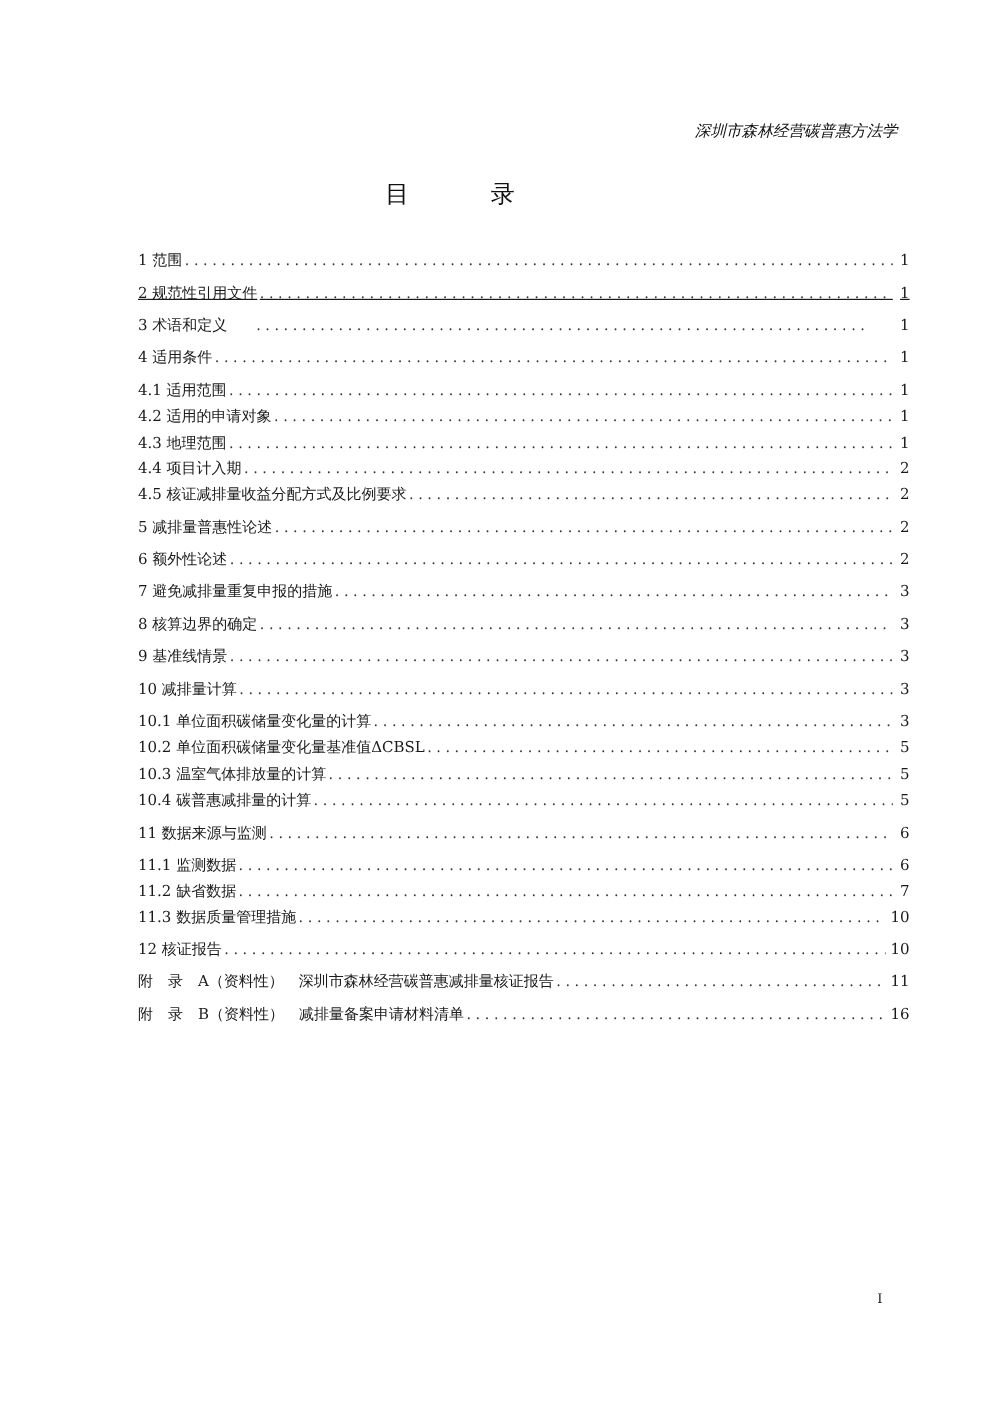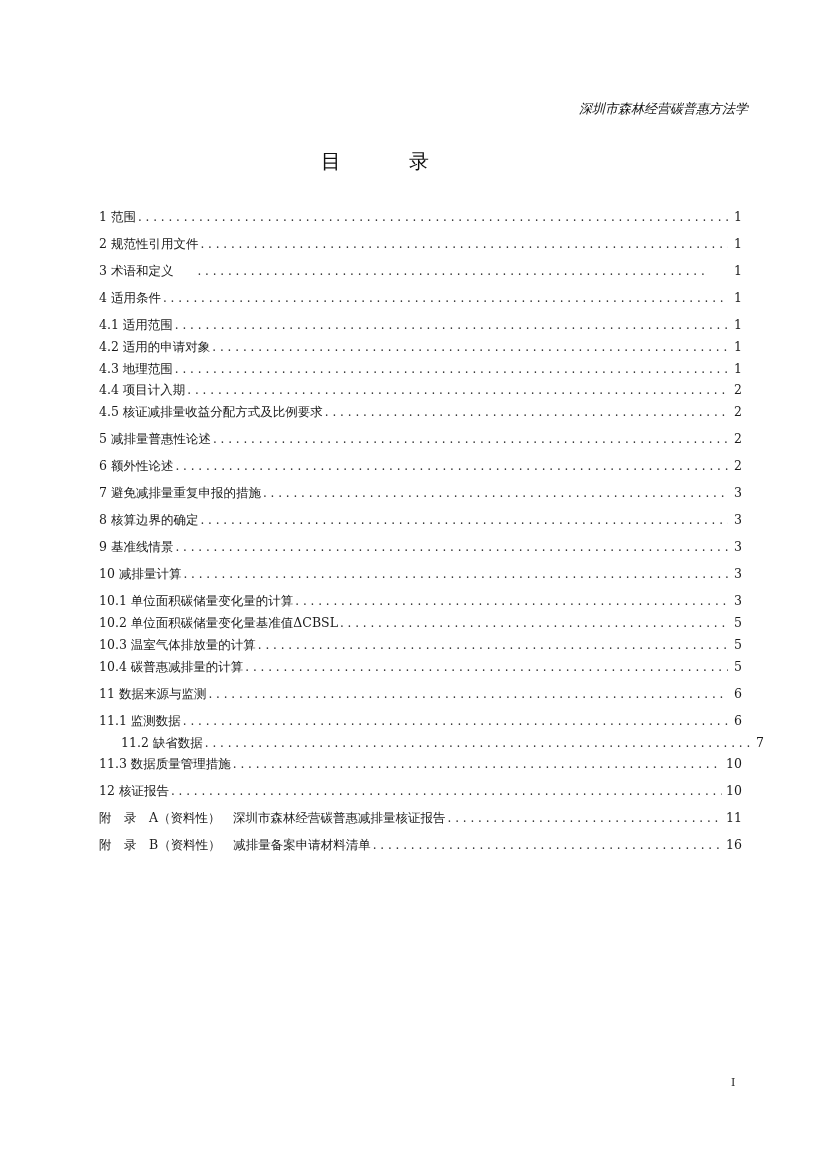--- a/index.html
+++ b/index.html
@@ -4,42 +4,42 @@
   <style>
     html, body { margin: 0; padding: 0; background: #ffffff; }
     body { width: 826px; height: 1169px; position: relative; overflow: hidden;
            font-family: "DejaVu Serif", "Liberation Serif", serif; color: #1a1a1a; }
     .running-header { position: absolute; top: 100px; right: 78px;
            font-family: "DejaVu Sans", "Liberation Sans", sans-serif; font-size: 13px; color: #111; font-style: italic; }
     .toc-title { position: absolute; top: 148px; left: 0; width: 750px; text-align: center;
            font-family: "DejaVu Sans", "Liberation Sans", sans-serif; font-size: 20px; letter-spacing: 24px;
            padding-left: 24px; box-sizing: border-box; color: #111; }
     .toc-list { position: absolute; left: 99px; width: 643px; top: 0; }
-    .toc-entry { position: absolute; left: 0; width: 643px; height: 18px; display: flex;
+    .toc-entry { position: absolute; left: 16px; width: 643px; height: 18px; display: flex;
            align-items: baseline; font-size: 12.5px; line-height: 18px; white-space: nowrap; }
     .toc-label { flex: 0 0 auto; padding-right: 2px; }
     .toc-leader { flex: 1 1 auto; overflow: hidden; color: #333; letter-spacing: 2.2px; font-size: 12px; }
     .toc-leader::before { content: ". . . . . . . . . . . . . . . . . . . . . . . . . . . . . . . . . . . . . . . . . . . . . . . . . . . . . . . . . . . . . . . . . . . . . . . . . . . . . . . . . . . . . . . . . . . . . . . . . . . . . . . . . . . . . . . . . . . . . . . . . . . . . . . . . . . . . . . . . . . . . . ."; letter-spacing: 0; }
     .toc-page { flex: 0 0 auto; padding-left: 4px; min-width: 10px; text-align: right; }
     .page-footer { position: absolute; top: 1076px; left: 731px; font-size: 11px; color: #222; }
   </style>
 </head>
 <body>
 
 <div class="running-header">深圳市森林经营碳普惠方法学</div>
 
 <div class="toc-title">目　录</div>
 
 <div class="toc-list" id="toc-list">
     <div class="toc-entry" style="top: 208px;">
       <span class="toc-label">1 范围</span>
       <span class="toc-leader"></span>
       <span class="toc-page">1</span>
     </div>
-    <div class="toc-entry" style="top: 235px;">
+    <div class="toc-entry" style="top: 235px; text-decoration: underline;">
       <span class="toc-label">2 规范性引用文件</span>
       <span class="toc-leader"></span>
       <span class="toc-page">1</span>
     </div>
     <div class="toc-entry" style="top: 262px; gap: 22px;">
       <span class="toc-label">3 术语和定义</span>
       <span class="toc-leader"></span>
       <span class="toc-page">1</span>
     </div>
     <div class="toc-entry" style="top: 289px;">
@@ -125,21 +125,21 @@
     <div class="toc-entry" style="top: 685px;">
       <span class="toc-label">11 数据来源与监测</span>
       <span class="toc-leader"></span>
       <span class="toc-page">6</span>
     </div>
     <div class="toc-entry" style="top: 712px;">
       <span class="toc-label">11.1 监测数据</span>
       <span class="toc-leader"></span>
       <span class="toc-page">6</span>
     </div>
-    <div class="toc-entry" style="top: 734px; margin-left: 22px;">
+    <div class="toc-entry" style="top: 734px;">
       <span class="toc-label">11.2 缺省数据</span>
       <span class="toc-leader"></span>
       <span class="toc-page">7</span>
     </div>
     <div class="toc-entry" style="top: 755px;">
       <span class="toc-label">11.3 数据质量管理措施</span>
       <span class="toc-leader"></span>
       <span class="toc-page">10</span>
     </div>
     <div class="toc-entry" style="top: 782px;">

